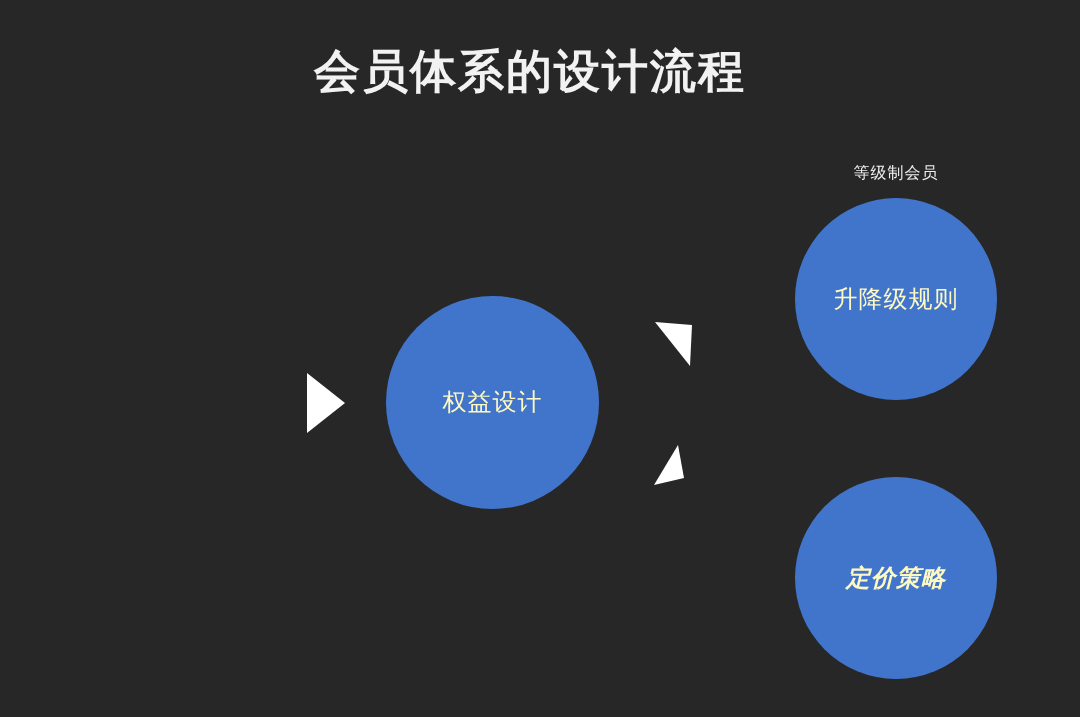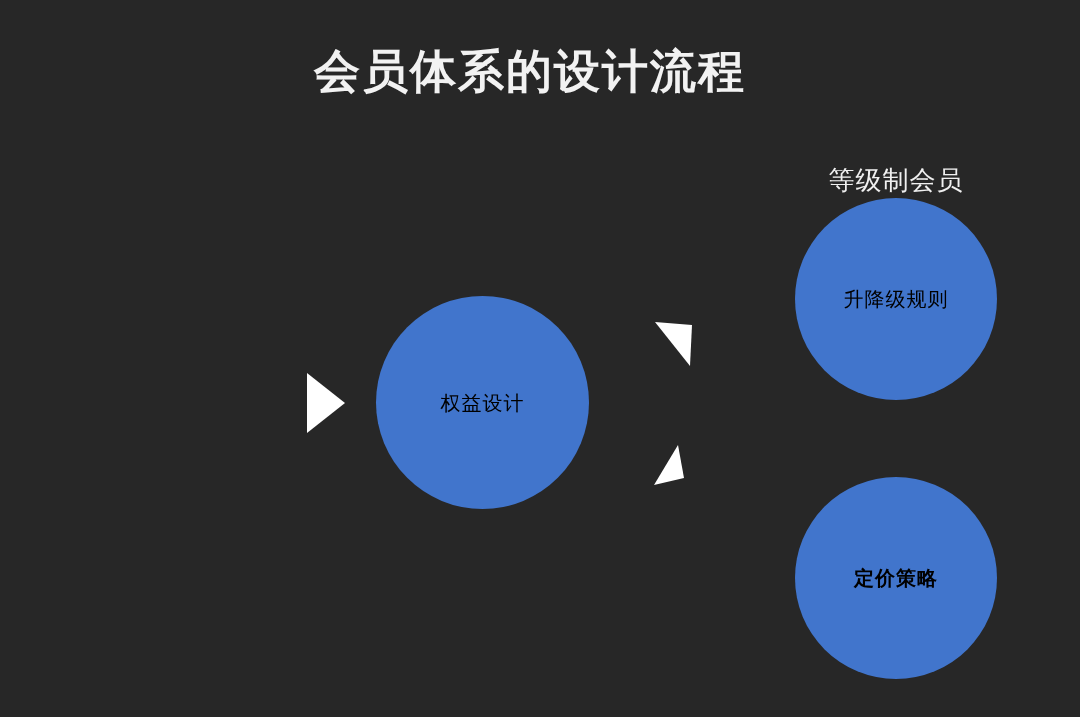--- a/index.html
+++ b/index.html
@@ -39,39 +39,40 @@
   .node {
     position: absolute;
     border-radius: 50%;
     background: #4175CC;
     display: flex;
     align-items: center;
     justify-content: center;
     box-sizing: border-box;
   }
   .node-label {
-    color: #000000;
-    font-size: 20px;
+    color: #fef9c3;
+    font-size: 24px;
     letter-spacing: 1px;
     line-height: 1.2;
     text-align: center;
     white-space: nowrap;
   }
   .node-label.bold {
     font-weight: bold;
+    font-style: italic;
   }
 
   #node-user-tiering {
     left: 33px;
     top: 296px;
     width: 213px;
     height: 213px;
   }
   #node-benefit-design {
-    left: 376px;
+    left: 386px;
     top: 296px;
     width: 213px;
     height: 213px;
   }
   #node-upgrade-rules {
     left: 795px;
     top: 198px;
     width: 202px;
     height: 202px;
   }
@@ -81,21 +82,21 @@
     width: 202px;
     height: 202px;
   }
 
   
   .branch-caption {
     position: absolute;
     width: 260px;
     text-align: center;
     color: #f0f0f0;
-    font-size: 26px;
+    font-size: 16px;
     letter-spacing: 1px;
     white-space: nowrap;
   }
   #caption-tiered {
     left: 766px;
     top: 163px;
   }
   #caption-paid {
     left: 766px;
     top: 441px;

